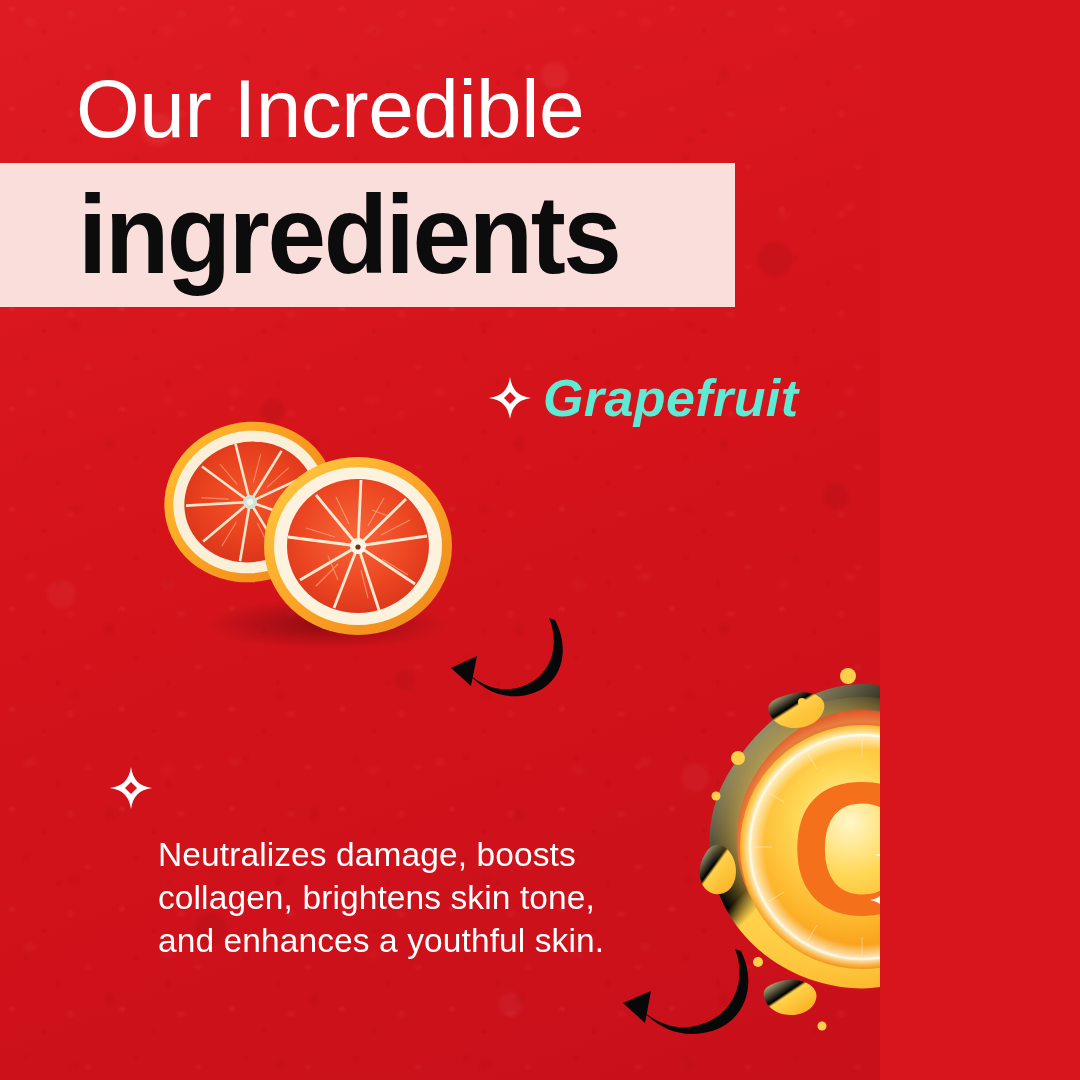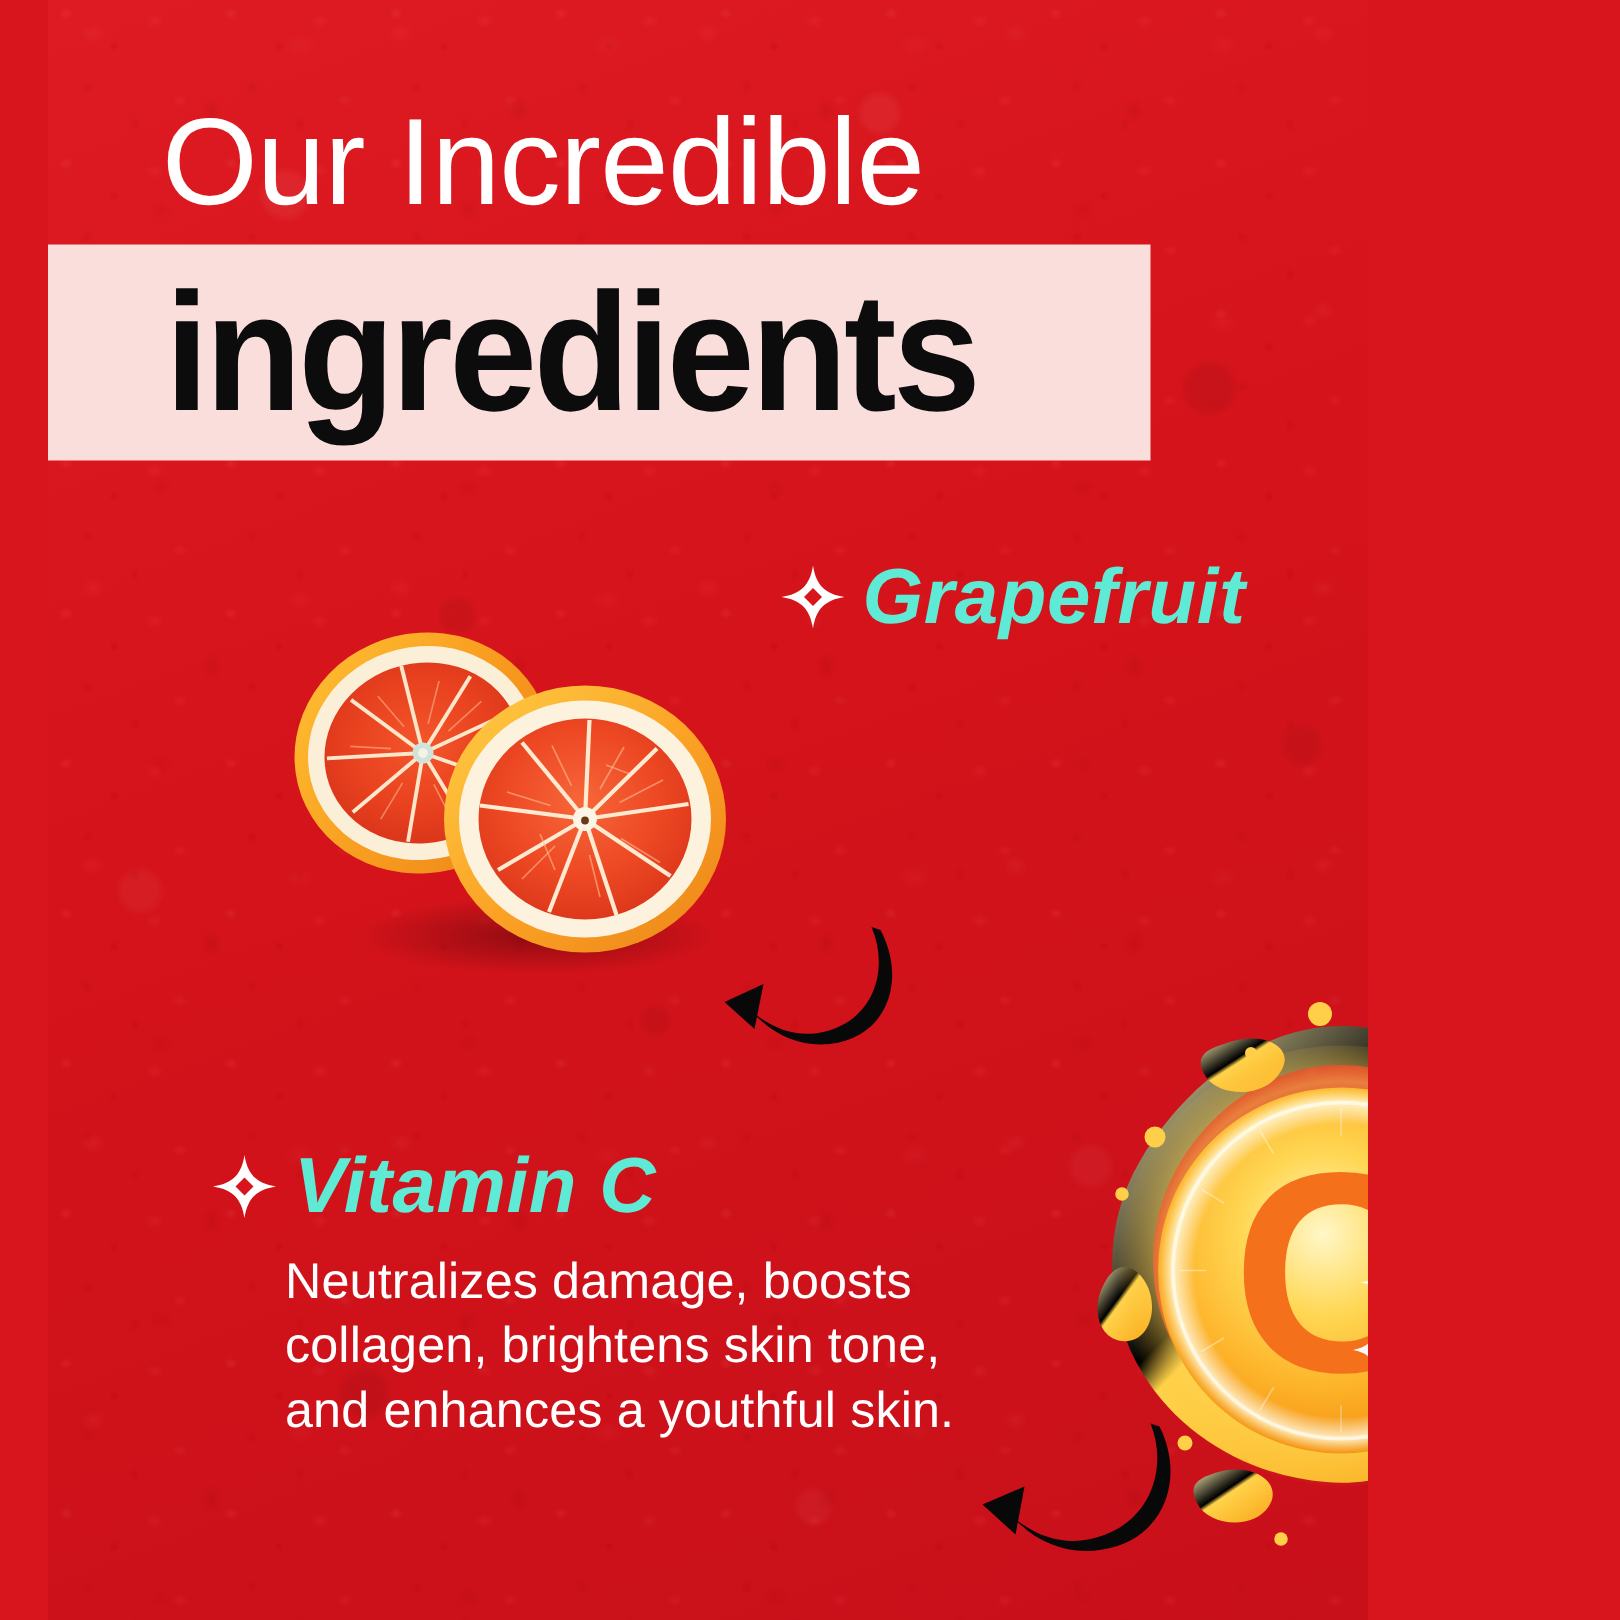--- a/index.html
+++ b/index.html
@@ -4,21 +4,20 @@
 <style>
   html,body{margin:0;padding:0;}
   body{
     width:1080px;height:1080px;overflow:hidden;
     font-family:"Liberation Sans", sans-serif;
     background:#D8151C;
   }
   #poster{
     position:relative;width:880px;height:1080px;overflow:hidden;
     background:#D8151C;
-    margin-left:32px;
   }
   
   .bg-base{
     position:absolute;inset:0;
     background:
       radial-gradient(circle at 18% 12%, rgba(255,255,255,.055) 0 1.1%, transparent 1.6%),
       radial-gradient(circle at 63% 7%, rgba(255,255,255,.05) 0 .9%, transparent 1.4%),
       radial-gradient(circle at 88% 24%, rgba(0,0,0,.07) 0 1.2%, transparent 1.8%),
       radial-gradient(circle at 31% 38%, rgba(0,0,0,.06) 0 1.0%, transparent 1.6%),
       radial-gradient(circle at 7% 55%, rgba(255,255,255,.045) 0 1.1%, transparent 1.7%),
@@ -336,21 +335,20 @@
         <circle cx="150" cy="364" r="4.5"></circle>
       </g>
     </svg>
   </div>
 
   <div class="sec-head" id="vitc-head">
     <svg class="spark" width="46" height="46" viewBox="0 0 46 46">
       <path d="M23 2 C25 15 31 21 44 23 C31 25 25 31 23 44 C21 31 15 25 2 23 C15 21 21 15 23 2 Z" fill="#FFFFFF"></path>
       <path d="M23 17 L29 23 L23 29 L17 23 Z" fill="#D8151C"></path>
     </svg>
-    <span class="htext">Vitamin C</span>
   </div>
   <div class="sec-body" id="vitc-body">Neutralizes damage, boosts collagen, brightens skin tone, and enhances a youthful skin.</div>
 
   <div class="arrow" id="arrow-vitc">
     <svg viewBox="0 0 180 95" width="180" height="95">
       <path d="M140 4 C152 34 140 70 104 80 C84 86 64 80 48 66
                C64 84 86 92 108 88 C148 82 164 42 146 6 Z" fill="#080808"></path>
       <path d="M56 46 L28 58 L50 78 Z" fill="#080808"></path>
     </svg>
   </div>

